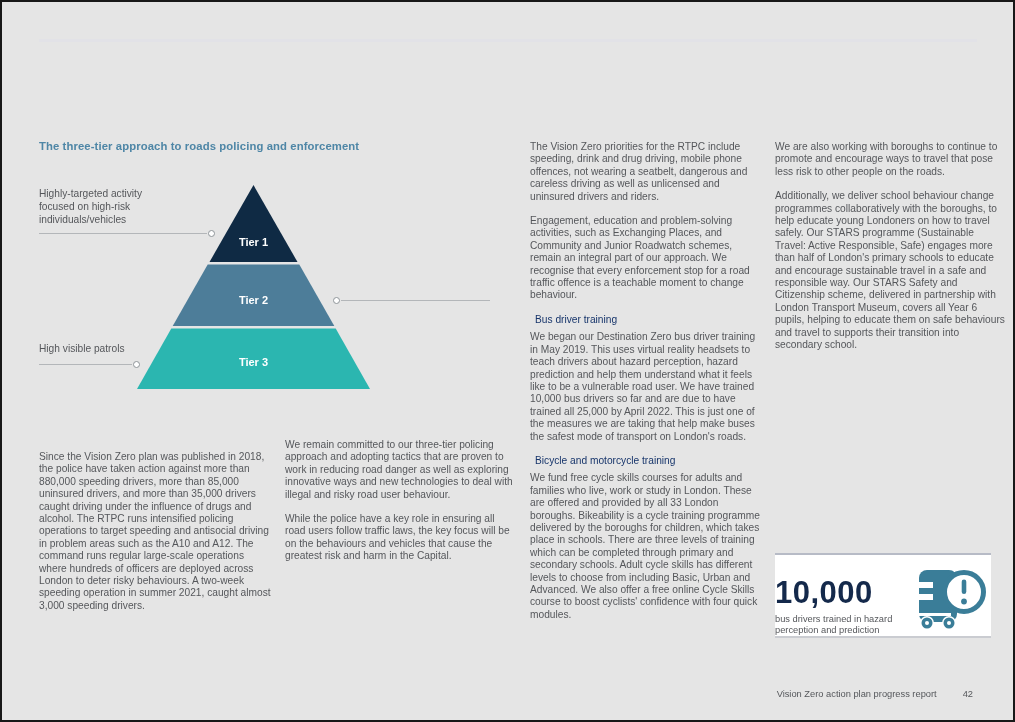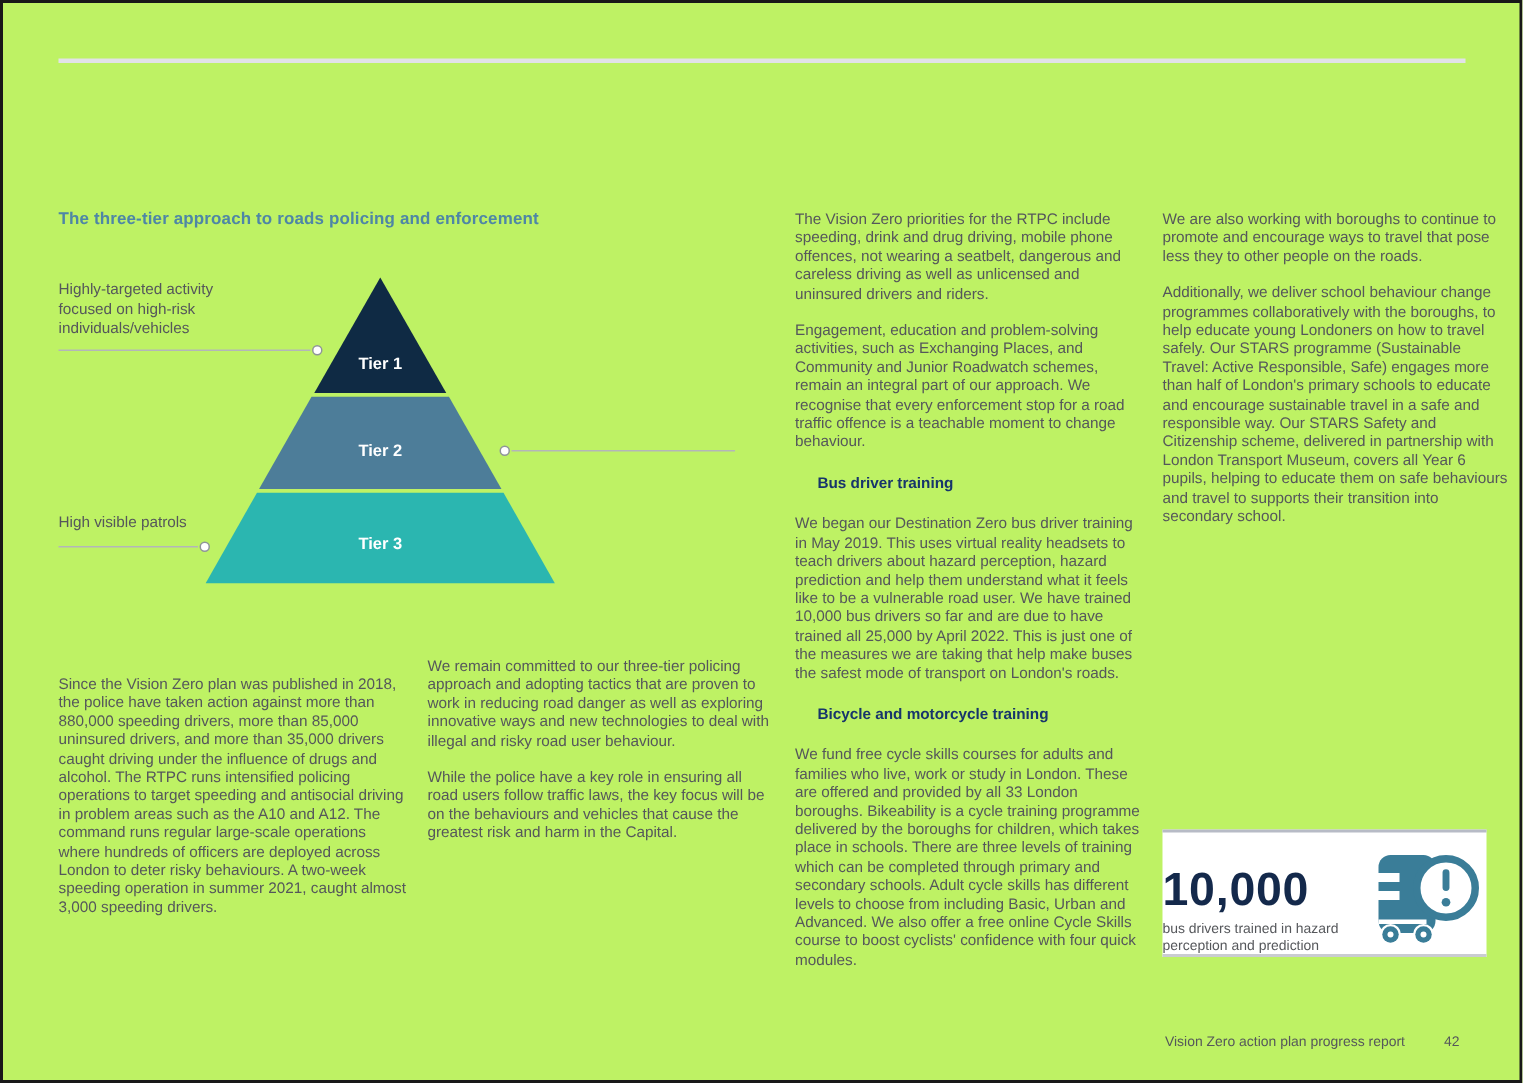--- a/index.html
+++ b/index.html
@@ -1,18 +1,18 @@
 <!DOCTYPE html>
 <html><head>
 <meta charset="utf-8">
 <style>
   html,body { margin:0; padding:0; background:#fff; }
   .page {
     position:relative; width:1015px; height:722px; box-sizing:border-box;
-    background:#bef264; border:2px solid #181818; overflow:hidden;
+    background:#e5e5e5; border:2px solid #181818; overflow:hidden;
     font-family:"Liberation Sans", sans-serif;
   }
   .top-rule { position:absolute; left:37px; top:37px; width:938px; height:3px; background:#e2e2e7; }
 
   
   .diagram-title {
     position:absolute; left:37px; top:138px; width:460px; margin:0;
     font-size:11.3px; font-weight:bold; color:#4e86a6; letter-spacing:0.1px;
   }
   .pyramid { position:absolute; left:135px; top:182px; }
@@ -26,21 +26,21 @@
     position:absolute; width:5px; height:5px; border:1px solid #8f9599;
     border-radius:50%; background:#fff; top:-4px;
   }
   .c1 { left:37px;  top:231px; width:168px; } .c1 .dot { right:-8px; }
   .c2 { left:339px; top:298px; width:149px; } .c2 .dot { left:-8px; }
   .c3 { left:37px;  top:362px; width:93px;  } .c3 .dot { right:-8px; }
 
   
   .col { position:absolute; width:232px; color:#55575b; font-size:10.2px; line-height:12.4px; }
   .col p { margin:0 0 12px 0; }
-  .col h3 { margin:15px; font-size:10.2px; line-height:12.4px; font-weight:bold; color:#17356b; }
+  .col h3 { margin:5px; font-size:10.2px; line-height:12.4px; font-weight:normal; color:#17356b; }
   .col-1 { left:37px;  top:449px; }
   .col-2 { left:283px; top:437px; }
   .col-3 { left:528px; top:139px; }
   .col-4 { left:773px; top:139px; }
 
   
   .stat { position:absolute; left:773px; top:551px; width:216px; background:#fff; }
   .stat-rule-top { height:2px; background:#b7bbc6; }
   .stat-row { display:flex; justify-content:space-between; align-items:flex-end; padding-top:12px; height:81px; box-sizing:border-box; }
   .stat-value { font-size:31px; font-weight:bold; color:#14294b; line-height:1; letter-spacing:0.5px; }
@@ -99,21 +99,21 @@
       <h3>Bus driver training</h3>
       <p>We began our Destination Zero bus driver training in May 2019. This uses virtual reality headsets to teach drivers about hazard perception, hazard prediction and help them understand what it feels like to be a vulnerable road user. We have trained 10,000 bus drivers so far and are due to have trained all 25,000 by April 2022. This is just one of the measures we are taking that help make buses the safest mode of transport on London's roads.</p>
     </section>
     <section>
       <h3>Bicycle and motorcycle training</h3>
       <p>We fund free cycle skills courses for adults and families who live, work or study in London. These are offered and provided by all 33 London boroughs. Bikeability is a cycle training programme delivered by the boroughs for children, which takes place in schools. There are three levels of training which can be completed through primary and secondary schools. Adult cycle skills has different levels to choose from including Basic, Urban and Advanced. We also offer a free online Cycle Skills course to boost cyclists' confidence with four quick modules.</p>
     </section>
   </div>
 
   <div class="col col-4">
-    <p>We are also working with boroughs to continue to promote and encourage ways to travel that pose less they to other people on the roads.</p>
+    <p>We are also working with boroughs to continue to promote and encourage ways to travel that pose less risk to other people on the roads.</p>
     <p>Additionally, we deliver school behaviour change programmes collaboratively with the boroughs, to help educate young Londoners on how to travel safely. Our STARS programme (Sustainable Travel: Active Responsible, Safe) engages more than half of London's primary schools to educate and encourage sustainable travel in a safe and responsible way. Our STARS Safety and Citizenship scheme, delivered in partnership with London Transport Museum, covers all Year 6 pupils, helping to educate them on safe behaviours and travel to supports their transition into secondary school.</p>
   </div>
 
   <div class="stat">
     <div class="stat-rule-top"></div>
     <div class="stat-row">
       <div class="stat-text">
         <div class="stat-value">10,000</div>
         <div class="stat-caption">bus drivers trained in hazard perception and prediction</div>
       </div>

